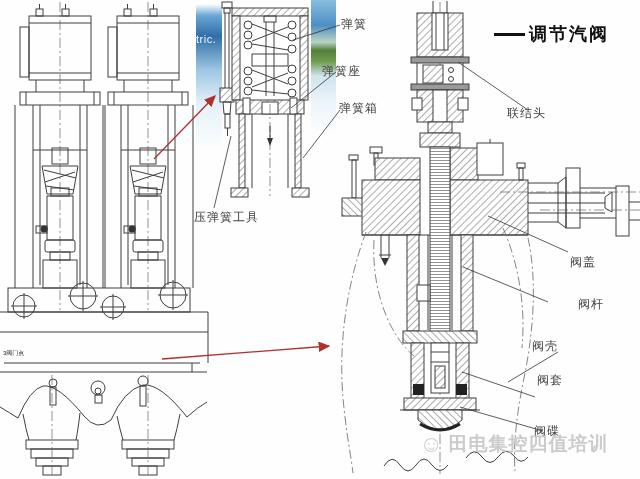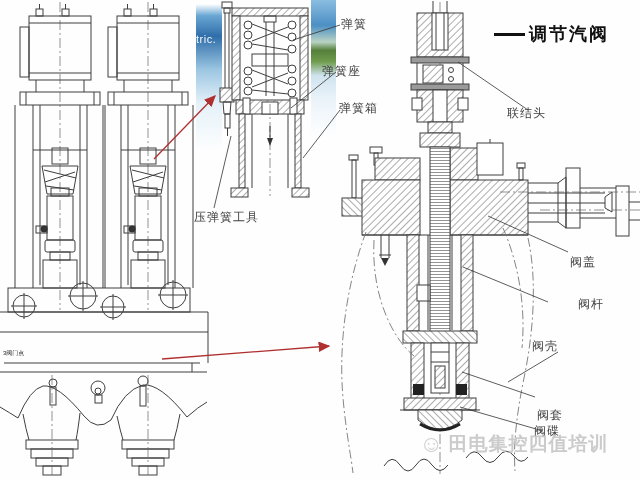--- a/index.html
+++ b/index.html
@@ -340,21 +340,21 @@
 
 <div class="lbl" style="left:341px;top:17px">弹簧</div>
 <div class="lbl" style="left:322px;top:64px">弹簧座</div>
 <div class="lbl" style="left:339px;top:101px">弹簧箱</div>
 <div class="lbl" style="left:194px;top:210px">压弹簧工具</div>
 
 <div class="lbl" style="left:507px;top:106px">联结头</div>
 <div class="lbl" style="left:570px;top:255px">阀盖</div>
 <div class="lbl" style="left:578px;top:297px">阀杆</div>
 <div class="lbl" style="left:532px;top:339px">阀壳</div>
-<div class="lbl" style="left:537px;top:408px">阀套</div>
+<div class="lbl" style="left:537px;top:373px">阀套</div>
 <div class="lbl" style="left:534px;top:424px">阀碟</div>
 
 <div class="photo-txt">tric.</div>
 <div class="tiny-tag">3阀门点</div>
 
 <div class="wm">
   <span class="wm-logo">☺</span>
   <span class="wm-text">田电集控四值培训</span>
 </div>
 

